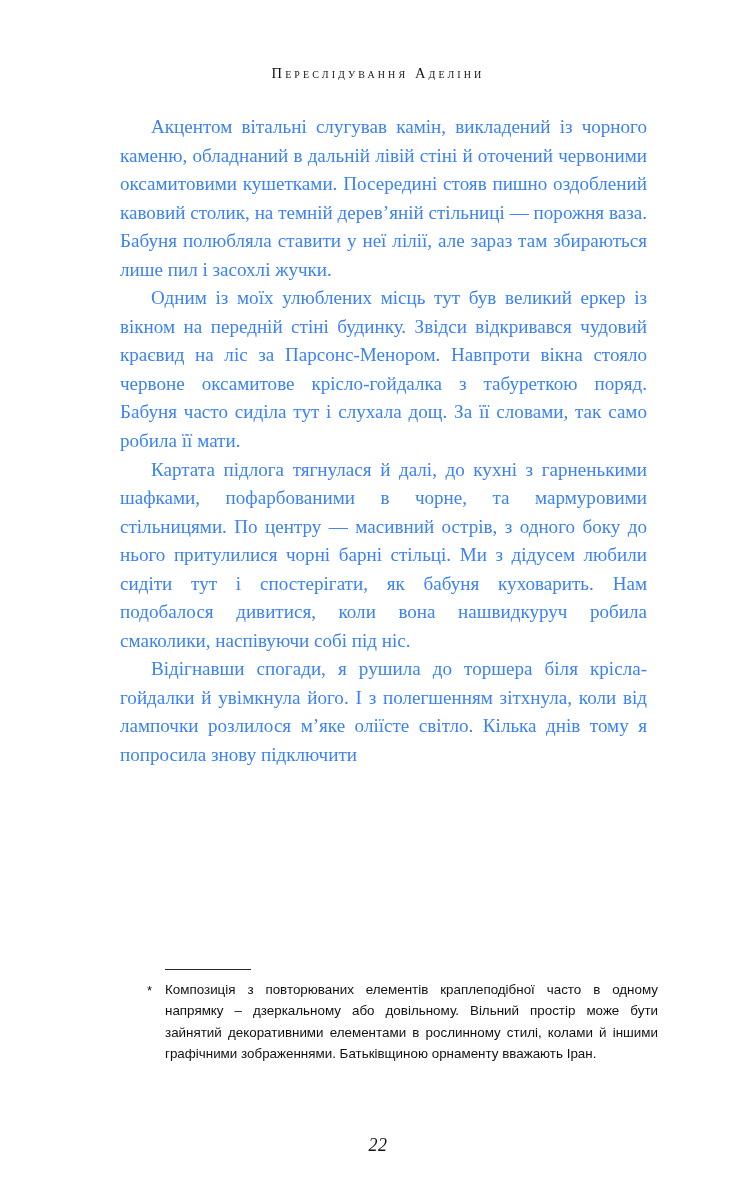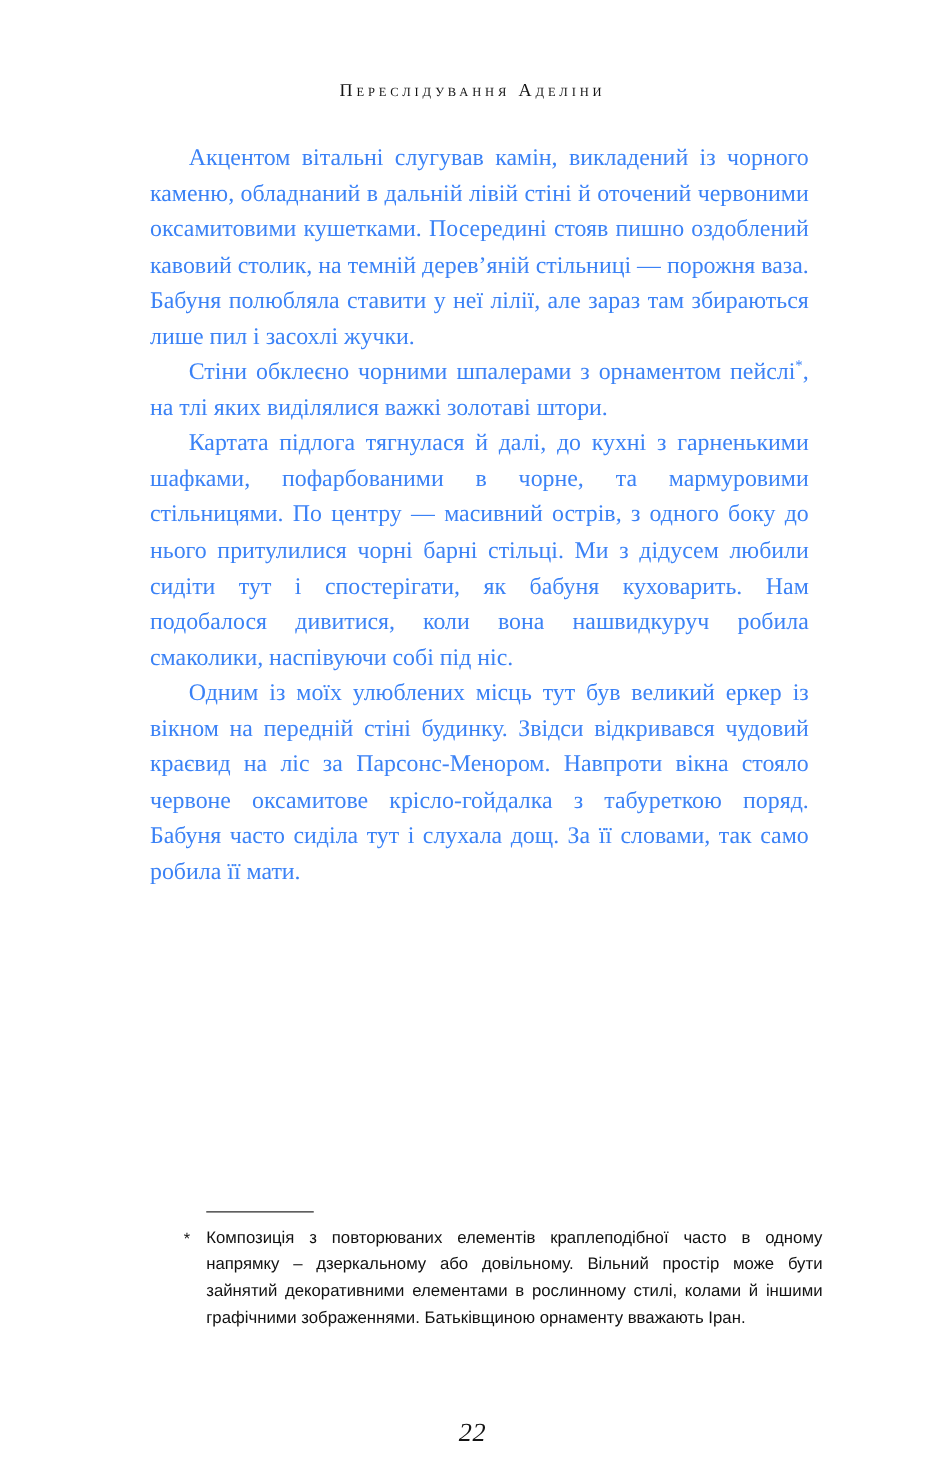--- a/index.html
+++ b/index.html
@@ -112,43 +112,43 @@
 
   
   .folio {
     position: absolute;
     top: 1120px;
     left: 0;
     width: 756px;
     text-align: center;
     font-family: "Liberation Serif", "DejaVu Serif", serif;
     font-style: italic;
-    font-size: 21px;
+    font-size: 18px;
     line-height: 1;
     color: #141414;
     letter-spacing: 0.5px;
   }
 </style>
 </head>
 <body>
 
 <div class="page">
 
   <div class="running-header">Переслідування Аделіни</div>
 
   <div class="body-block">
 
     <p>Акцентом вітальні слугував камін, викладений із чорного каменю, обладнаний в дальній лівій стіні й оточений червоними оксамитовими кушетками. Посередині стояв пишно оздоблений кавовий столик, на темній дерев’яній стільниці — порожня ваза. Бабуня полюбляла ставити у неї лілії, але зараз там збираються лише пил і засохлі жучки.</p>
 
-    <p><span>Стіни обклеєно чорними шпалерами з орнаментом пейслі</span><sup class="fn-ref">*</sup><span>, на тлі яких виділялися важкі золотаві штори.</span></p>
+
+    <p>Одним із моїх улюблених місць тут був великий еркер із вікном на передній стіні будинку. Звідси відкривався чудовий краєвид на ліс за Парсонс-Менором. Навпроти вікна стояло червоне оксамитове крісло-гойдалка з табуреткою поряд. Бабуня часто сиділа тут і слухала дощ. За її словами, так само робила її мати.</p>
 
     <p>Картата підлога тягнулася й далі, до кухні з гарненькими шафками, пофарбованими в чорне, та мармуровими стільницями. По центру — масивний острів, з одного боку до нього притулилися чорні барні стільці. Ми з дідусем любили сидіти тут і спостерігати, як бабуня куховарить. Нам подобалося дивитися, коли вона нашвидкуруч робила смаколики, наспівуючи собі під ніс.</p>
 
-    <p>Одним із моїх улюблених місць тут був великий еркер із вікном на передній стіні будинку. Звідси відкривався чудовий краєвид на ліс за Парсонс-Менором. Навпроти вікна стояло червоне оксамитове крісло-гойдалка з табуреткою поряд. Бабуня часто сиділа тут і слухала дощ. За її словами, так само робила її мати.</p>
-
+    <p>Відігнавши спогади, я рушила до торшера біля крісла-гойдалки й увімкнула його. І з полегшенням зітхнула, коли від лампочки розлилося м’яке оліїсте світло. Кілька днів тому я попросила знову підключити</p>
 
   </div>
 
   <div class="footnote">
     <div class="footnote-rule"></div>
     <div class="footnote-body">
       <span class="footnote-marker">*</span>
       <p class="footnote-text">Композиція з повторюваних елементів краплеподібної часто в одному напрямку – дзеркальному або довільному. Вільний простір може бути зайнятий декоративними елементами в рослинному стилі, колами й іншими графічними зображеннями. Батьківщиною орнаменту вважають Іран.</p>
     </div>
   </div>

